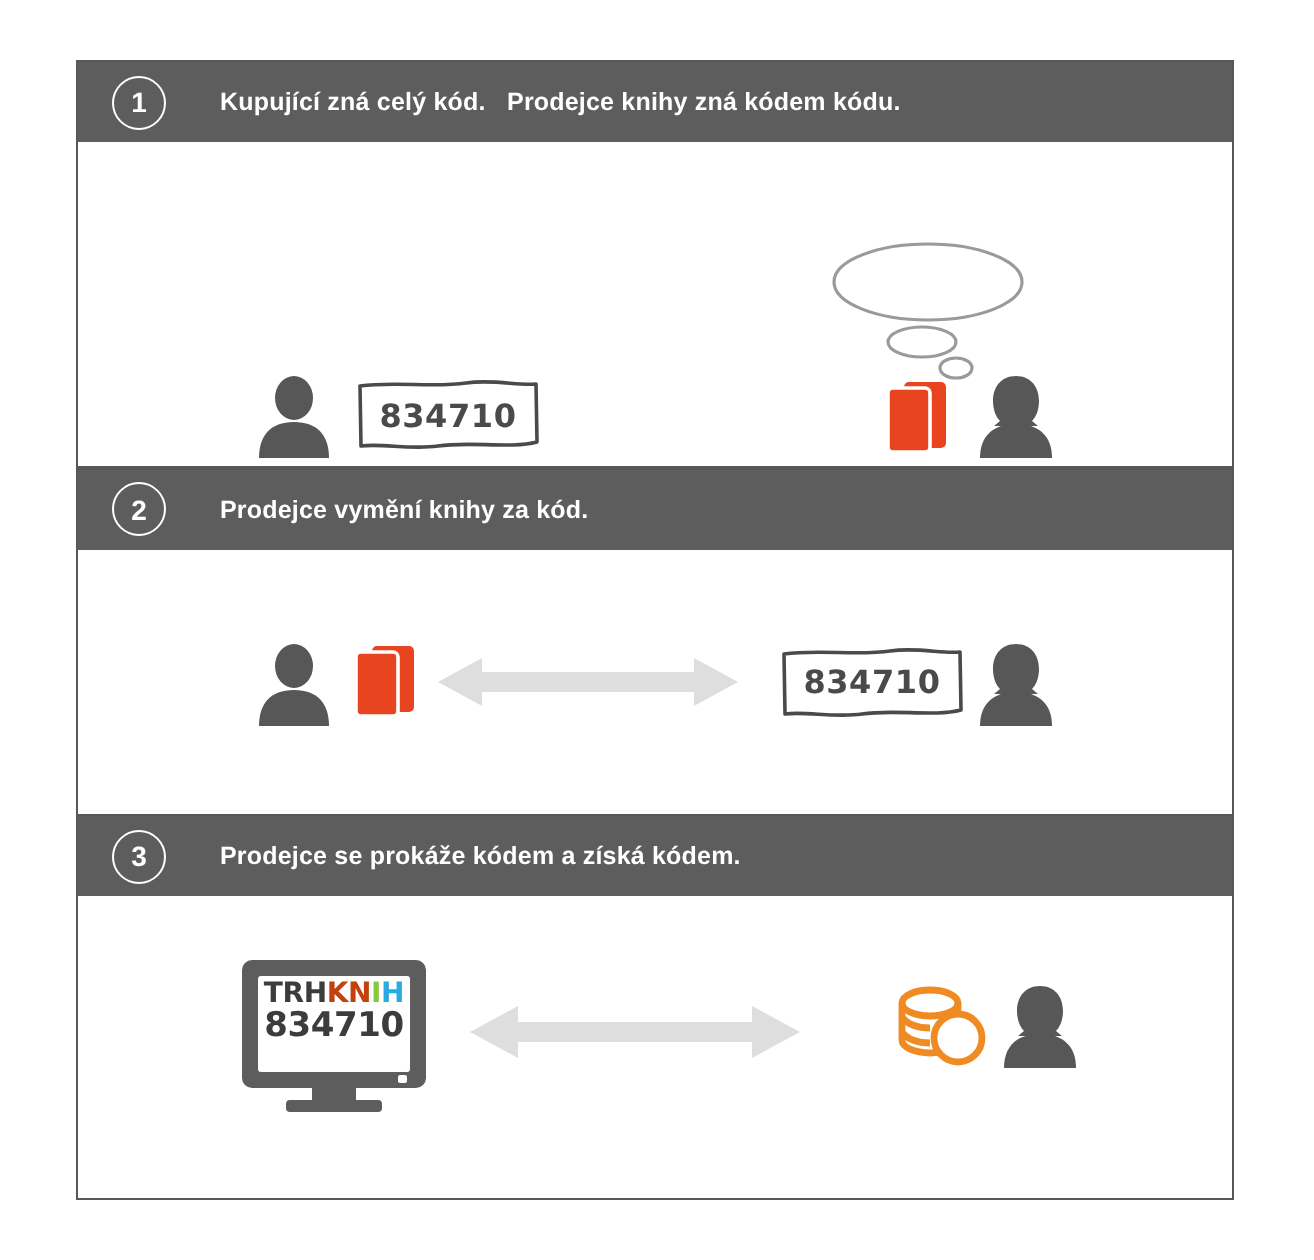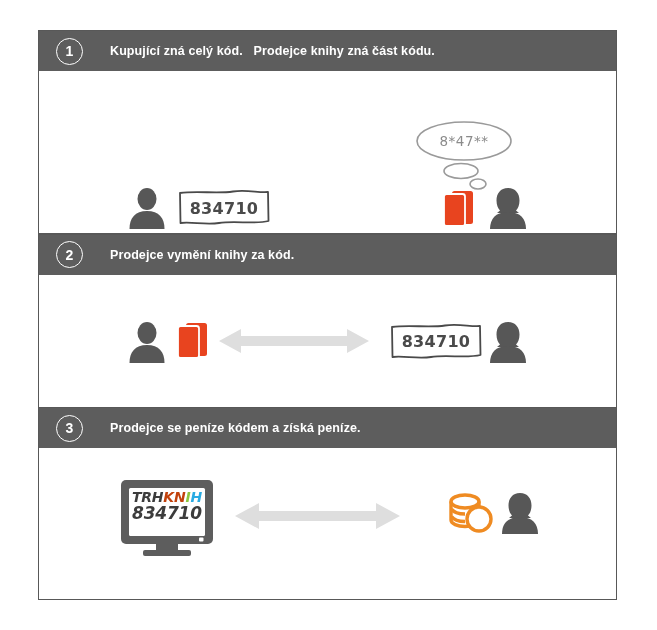--- a/index.html
+++ b/index.html
@@ -102,35 +102,34 @@
     font-family: "DejaVu Sans", sans-serif;
     font-weight: normal;
     letter-spacing: 0.5px;
   }
 
   
   .logo-line {
     font-family: "DejaVu Sans", sans-serif;
     font-weight: bold;
     letter-spacing: -0.2px;
-    font-style: italic;
   }
 
   .abs { position: absolute; }
 </style>
 </head>
 <body>
 
 <div id="root">
   <div class="figure">
 
     <div class="panel" style="height:202px;">
       <div class="panel-header">
         <div class="step-badge">1</div>
-        <div class="panel-title">Kupující zná celý kód.   Prodejce knihy zná část kódu.</div>
+        <div class="panel-title">Kupující zná celý kód.   Prodejce knihy zná kódem kódu.</div>
       </div>
       <div class="panel-body">
 
         <div class="abs" style="left:88px; top:116px;">
           <svg width="40" height="42" viewBox="0 0 40 42" class="person">
             <ellipse cx="20" cy="12" rx="9.5" ry="11" fill="#575757"></ellipse>
             <path d="M20 24 C8 24 2.5 31 2.5 42 L37.5 42 C37.5 31 32 24 20 24 Z" fill="#575757"></path>
           </svg>
         </div>
 
@@ -141,21 +140,20 @@
           <div class="ticket-text">834710</div>
         </div>
 
         <div class="abs" style="left:370px; top:48px;">
           <svg width="110" height="72" viewBox="0 0 110 72">
             <ellipse cx="55" cy="22" rx="47" ry="19" fill="#ffffff" stroke="#9a9a9a" stroke-width="1.6"></ellipse>
             <ellipse cx="52" cy="52" rx="17" ry="7.5" fill="#ffffff" stroke="#9a9a9a" stroke-width="1.6"></ellipse>
             <ellipse cx="69" cy="65" rx="8" ry="5" fill="#ffffff" stroke="#9a9a9a" stroke-width="1.6"></ellipse>
           </svg>
         </div>
-        <div class="bubble-text" style="left:370px; top:62px; width:110px;">8*47**</div>
 
         <div class="abs" style="left:402px; top:118px;">
           <svg width="34" height="38" viewBox="0 0 34 38">
             <rect x="11" y="2" width="21" height="33" rx="2.5" fill="#e8441f"></rect>
             <rect x="3" y="5" width="21" height="32" rx="2.5" fill="#e8441f" stroke="#ffffff" stroke-width="1.8"></rect>
           </svg>
         </div>
 
         <div class="abs" style="left:448px; top:116px;">
           <svg width="42" height="42" viewBox="0 0 42 42" class="person">
@@ -211,21 +209,21 @@
         </div>
 
       </div>
     </div>
 
     <div style="height:1.5px; background:#585858;"></div>
 
     <div class="panel" style="flex:1 1 auto;">
       <div class="panel-header">
         <div class="step-badge">3</div>
-        <div class="panel-title">Prodejce se peníze kódem a získá peníze.</div>
+        <div class="panel-title">Prodejce se prokáže kódem a získá kódem.</div>
       </div>
       <div class="panel-body">
 
         <div class="abs" style="left:80px; top:30px;">
           <svg width="96" height="78" viewBox="0 0 96 78">
             <rect x="2" y="2" width="92" height="64" rx="5" fill="#5d5d5d"></rect>
             <rect x="10" y="10" width="76" height="48" rx="1.5" fill="#ffffff"></rect>
             <rect x="80" y="59.5" width="4.5" height="4" rx="1" fill="#ffffff"></rect>
             <rect x="37" y="66" width="22" height="7" fill="#5d5d5d"></rect>
             <rect x="24" y="72" width="48" height="6" rx="2" fill="#5d5d5d"></rect>

